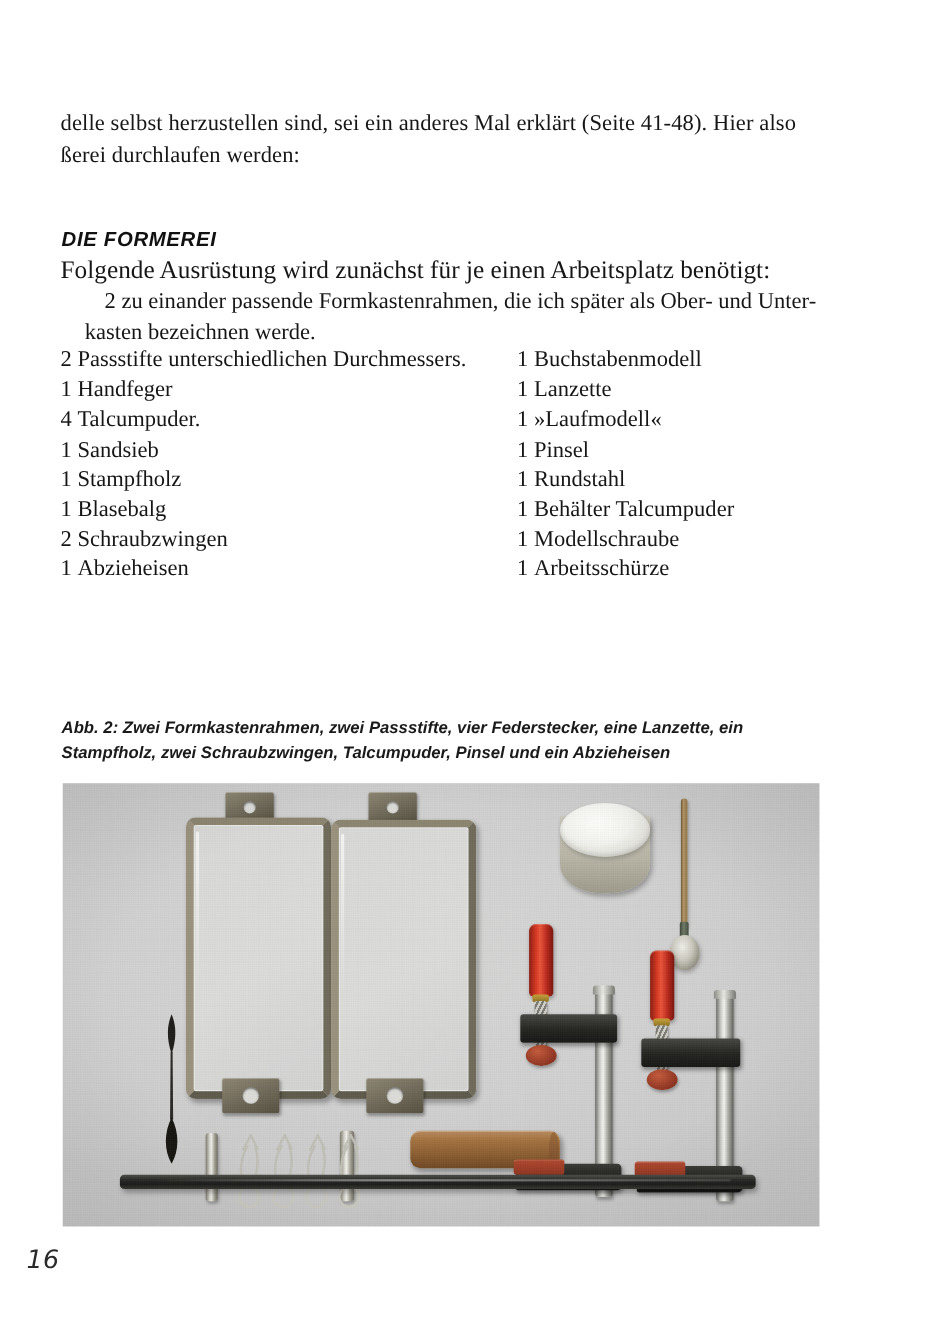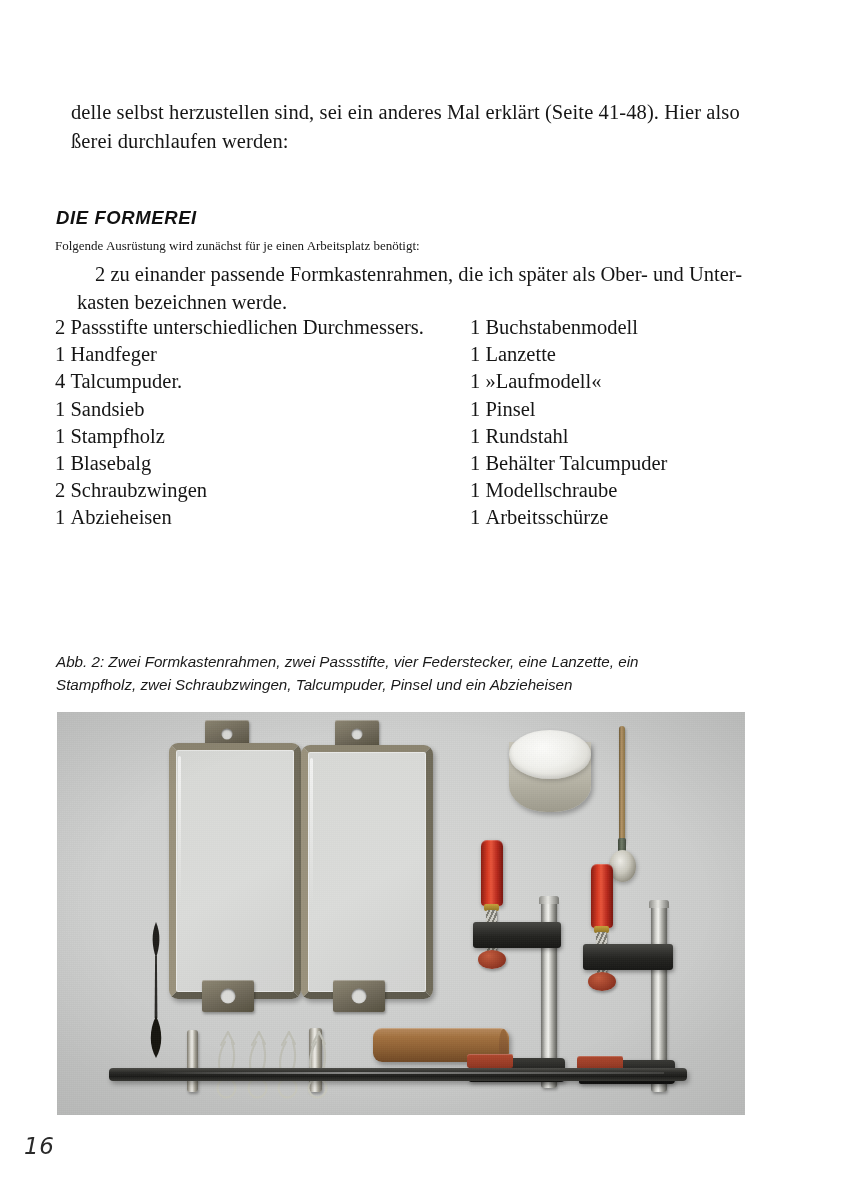--- a/index.html
+++ b/index.html
@@ -20,21 +20,21 @@
     position: absolute;
     left: 0; top: 0;
     width: 846px;
     height: 1200px;
     background: #ffffff;
   }
 
   
   .intro {
     position: absolute;
-    left: 71px;
+    left: 55px;
     top: 98px;
     width: 700px;
     font-size: 20.5px;
     line-height: 29px;
     text-align: justify;
     text-justify: inter-word;
     letter-spacing: 0.1px;
   }
   .intro .ln { display: block; white-space: nowrap; }
 
@@ -47,21 +47,21 @@
     font-style: italic;
     font-size: 18.5px;
     letter-spacing: 0.6px;
     color: #111;
   }
 
   .lead {
     position: absolute;
     left: 55px;
     top: 232px;
-    font-size: 13px;
+    font-size: 23px;
     line-height: 28px;
     white-space: nowrap;
   }
 
   .frames-line {
     position: absolute;
     left: 55px;
     top: 260px;
     width: 700px;
     font-size: 20.5px;
@@ -87,21 +87,21 @@
     position: absolute;
     left: 56px;
     top: 650px;
     width: 700px;
     font-family: "Liberation Sans", "DejaVu Sans", sans-serif;
     font-style: italic;
     font-size: 15.2px;
     line-height: 23px;
     color: #1a1a1a;
   }
-  .caption .cl { display: block; white-space: nowrap; }
+  .caption .cl { display: block; white-space: nowrap; font-weight: bold; }
 
   
   .photo {
     position: absolute;
     left: 57px;
     top: 712px;
     width: 688px;
     height: 403px;
     background:
       radial-gradient(ellipse 70% 60% at 45% 40%, #d6d7d5 0%, #cfd0cf 55%, #c6c7c6 100%);

